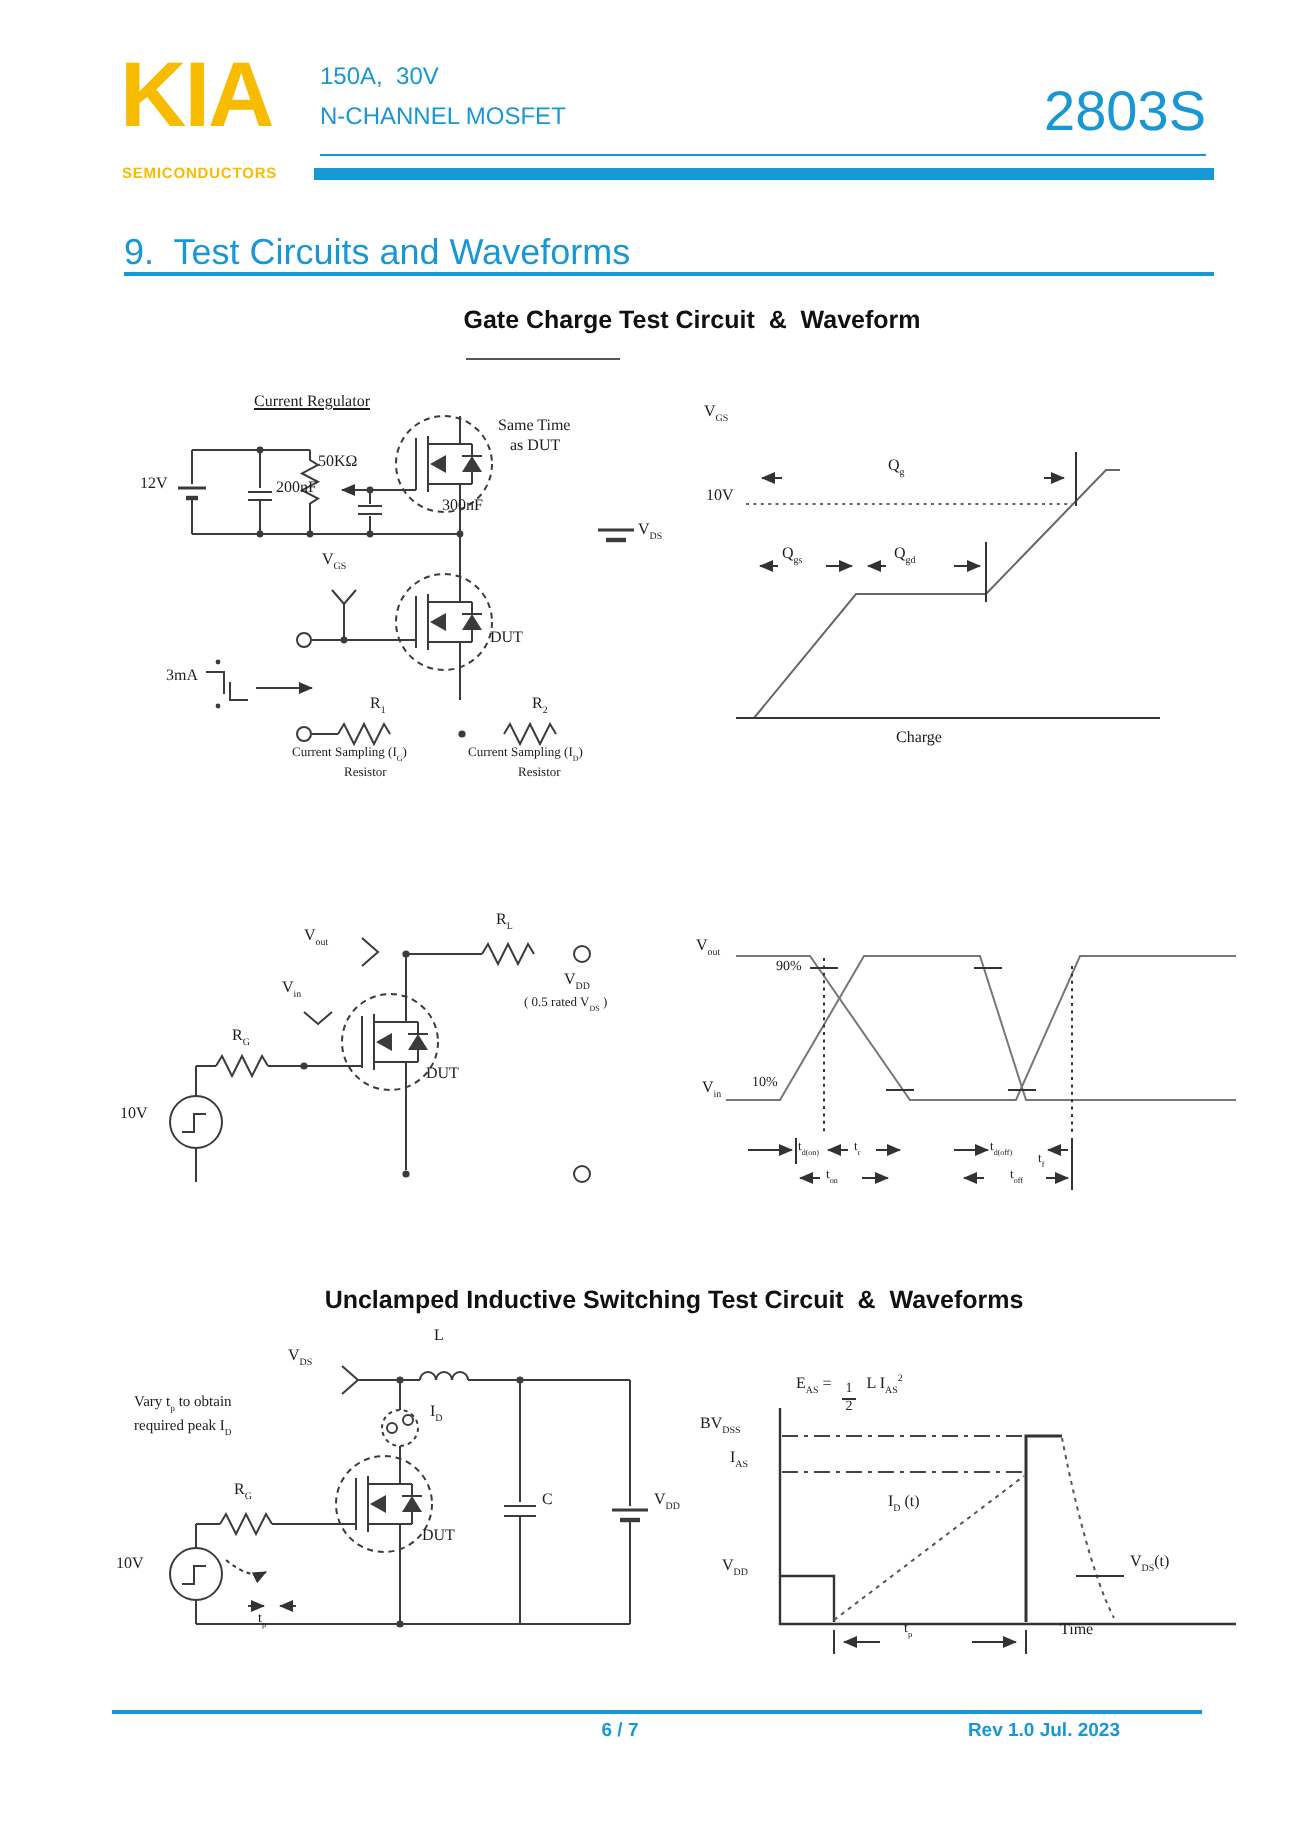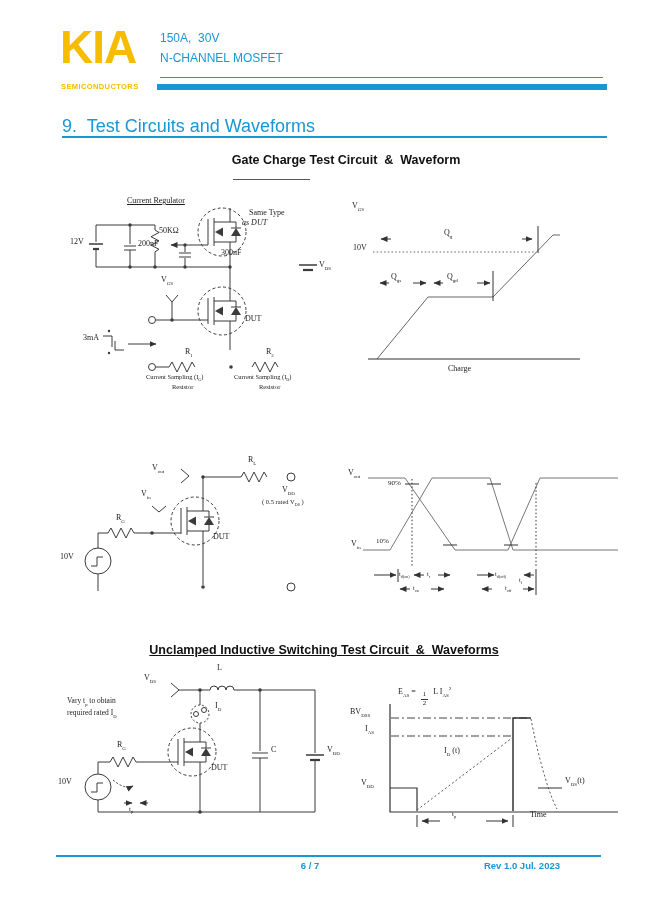--- a/index.html
+++ b/index.html
@@ -33,29 +33,30 @@
 </style>
 </head>
 <body>
 
 <div class="page">
 
   <div class="abs logo" style="left:60px;top:24px;">KIA</div>
   <div class="abs logo-sub" style="left:61px;top:82px;">SEMICONDUCTORS</div>
   <div class="abs hdr-cyan" style="left:160px;top:31px;">150A,  30V</div>
   <div class="abs hdr-cyan" style="left:160px;top:51px;">N-CHANNEL MOSFET</div>
+  <div class="abs part-no" style="left:420px;top:40px;width:183px;">2803S</div>
   <div class="abs rule" style="left:160px;top:77px;width:443px;height:1px;"></div>
   <div class="abs rule" style="left:157px;top:84px;width:450px;height:6px;"></div>
 
   <div class="abs sec-title" style="left:62px;top:116px;">9.  Test Circuits and Waveforms</div>
   <div class="abs rule" style="left:62px;top:136px;width:545px;height:1.5px;"></div>
 
   <div class="abs fig-title" style="left:200px;top:153px;width:292px;">Gate Charge Test Circuit  &amp;  Waveform</div>
   <div class="abs mini-rule" style="left:233px;top:179px;width:77px;"></div>
-  <div class="abs fig-title" style="left:124px;top:643px;width:400px;text-decoration:underline;">Unclamped Inductive Switching Test Circuit  &amp;  Waveforms</div>
+  <div class="abs fig-title" style="left:137px;top:643px;width:400px;">Unclamped Inductive Switching Test Circuit  &amp;  Waveforms</div>
 
   <svg width="649" height="917" viewBox="0 0 649 917">
     <defs>
       <marker id="ar" orient="auto" markerWidth="8" markerHeight="7" refX="6.5" refY="3">
         <path d="M0,0 L7,3 L0,6 z" fill="#333"></path>
       </marker>
       <g id="mos" stroke="#3b3b3b" fill="none" stroke-width="1">
         <circle r="24" stroke-dasharray="3,2.4"></circle>
         <path d="M-14,-13 V13"></path>
         <path d="M-8,-14 V14"></path>
@@ -219,22 +220,22 @@
         <path d="M486,821 H508" marker-end="url(#ar)"></path>
       </g>
     </g>
   </svg>
 
   <div class="lb und" style="left:127px;top:197px;"><span>Current Regulator</span></div>
   <div class="lb" style="left:70px;top:238px;"><span>12V</span></div>
   <div class="lb" style="left:138px;top:240px;"><span>200nF</span></div>
   <div class="lb" style="left:159px;top:227px;"><span>50KΩ</span></div>
   <div class="lb" style="left:193px;top:249px;margin-left:28px;"><span>300nF</span></div>
-  <div class="lb" style="left:249px;top:209px;"><span>Same Type</span></div>
-  <div class="lb" style="left:242px;top:219px;font-style:italic;"><span>as DUT</span></div>
+  <div class="lb" style="left:249px;top:209px;"><span>Same Time</span></div>
+  <div class="lb" style="left:255px;top:219px;"><span>as DUT</span></div>
   <div class="lb" style="left:161px;top:276px;"><span>V</span><sub>GS</sub></div>
   <div class="lb" style="left:245px;top:315px;"><span>DUT</span></div>
   <div class="lb" style="left:83px;top:334px;"><span>3mA</span></div>
   <div class="lb" style="left:185px;top:348px;"><span>R</span><sub>1</sub></div>
   <div class="lb" style="left:266px;top:348px;"><span>R</span><sub>2</sub></div>
   <div class="lb s65" style="left:146px;top:373px;"><span>Current Sampling (I</span><sub>G</sub><span>)</span></div>
   <div class="lb s65" style="left:172px;top:383px;"><span>Resistor</span></div>
   <div class="lb s65" style="left:234px;top:373px;"><span>Current Sampling (I</span><sub>D</sub><span>)</span></div>
   <div class="lb s65" style="left:259px;top:383px;"><span>Resistor</span></div>
   <div class="lb" style="left:319px;top:261px;"><span>V</span><sub>DS</sub></div>
@@ -263,21 +264,21 @@
   <div class="lb s65" style="left:427px;top:570px;"><span>t</span><sub>r</sub></div>
   <div class="lb s65" style="left:413px;top:584px;"><span>t</span><sub>on</sub></div>
   <div class="lb s65" style="left:495px;top:570px;"><span>t</span><sub>d(off)</sub></div>
   <div class="lb s65" style="left:519px;top:576px;"><span>t</span><sub>f</sub></div>
   <div class="lb s65" style="left:505px;top:584px;"><span>t</span><sub>off</sub></div>
 
   <div class="lb" style="left:144px;top:674px;"><span>V</span><sub>DS</sub></div>
   <div class="lb" style="left:217px;top:664px;"><span>L</span></div>
   <div class="lb" style="left:215px;top:702px;"><span>I</span><sub>D</sub></div>
   <div class="lb s75" style="left:67px;top:697px;"><span>Vary t</span><sub>p</sub><span> to obtain</span></div>
-  <div class="lb s75" style="left:67px;top:709px;"><span>required rated I</span><sub>D</sub></div>
+  <div class="lb s75" style="left:67px;top:709px;"><span>required peak I</span><sub>D</sub></div>
   <div class="lb" style="left:117px;top:741px;"><span>R</span><sub>G</sub></div>
   <div class="lb" style="left:211px;top:764px;"><span>DUT</span></div>
   <div class="lb" style="left:58px;top:778px;"><span>10V</span></div>
   <div class="lb s7" style="left:129px;top:806px;"><span>t</span><sub>p</sub></div>
   <div class="lb" style="left:271px;top:746px;"><span>C</span></div>
   <div class="lb" style="left:327px;top:746px;"><span>V</span><sub>DD</sub></div>
 
   <div class="lb" style="left:390px;top:679px;">
     <span>E</span><sub>AS</sub><span> = </span><span class="frac"><span class="num">1</span><span class="den">2</span></span><span> L I</span><sub>AS</sub><sup>2</sup>
   </div>

